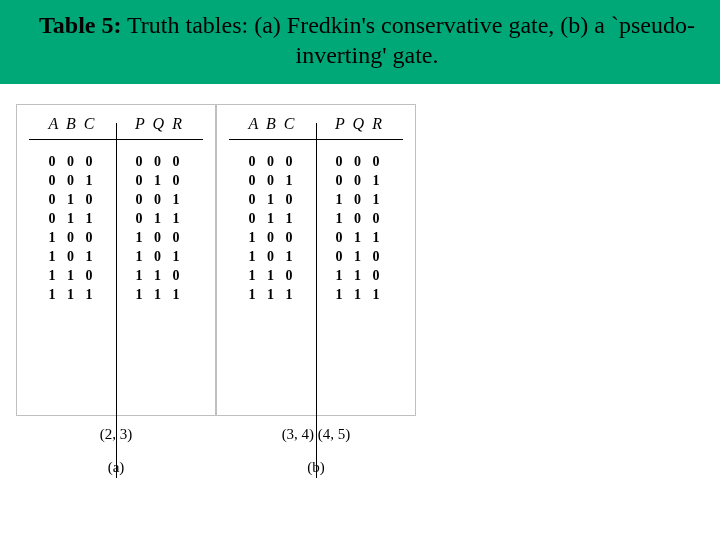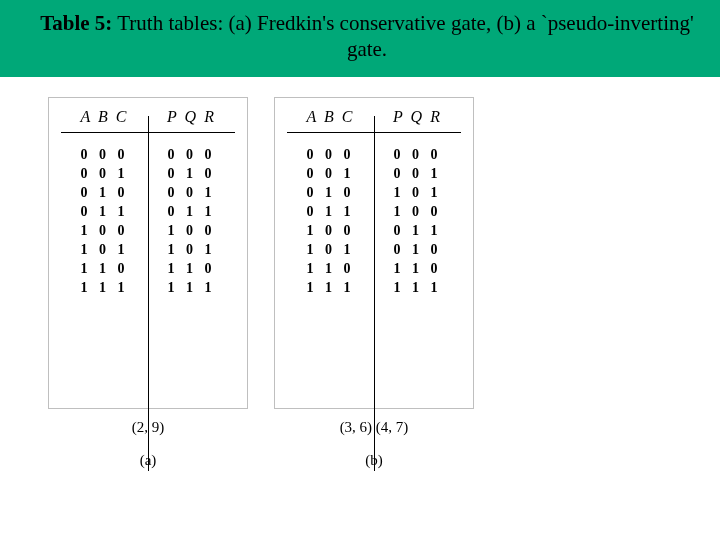--- a/index.html
+++ b/index.html
@@ -8,28 +8,27 @@
     height: 540px;
     background: #fff;
     font-family: "Times New Roman", Times, serif;
     color: #000;
     overflow: hidden;
   }
   .caption-bar {
     background: #00a878;
     padding: 10px 16px 14px 30px;
     text-align: center;
-    font-size: 21px;
+    font-size: 24px;
     line-height: 1.25;
   }
   .caption-bar .bold { font-weight: bold; }
   .figure-area {
     display: flex;
-    gap: 26px;
-    padding: 20px 0 0 48px;
+    padding: 20px 0 0 16px;
     align-items: center;
   }
   .truth-panel {
     background: #fff;
     border: 1px solid #bfbfbf;
     padding: 8px 12px 190px 12px;
     display: flex;
     flex-direction: column;
     align-items: center;
     font-family: "Times New Roman", serif;
@@ -126,21 +125,21 @@
           <div>0 1 0</div>
           <div>0 0 1</div>
           <div>0 1 1</div>
           <div>1 0 0</div>
           <div>1 0 1</div>
           <div>1 1 0</div>
           <div>1 1 1</div>
         </div>
       </div>
     </div>
-    <div class="below-panel">(2, 9)</div>
+    <div class="below-panel">(2, 3)</div>
     <div class="subfig-label">(a)</div>
   </div>
 
   <div class="panel-wrap">
     <div class="truth-panel">
       <div class="headers">
         <span>A B C</span>
         <span>P Q R</span>
       </div>
       <div class="rule"></div>
@@ -161,17 +160,17 @@
           <div>0 0 1</div>
           <div>1 0 1</div>
           <div>1 0 0</div>
           <div>0 1 1</div>
           <div>0 1 0</div>
           <div>1 1 0</div>
           <div>1 1 1</div>
         </div>
       </div>
     </div>
-    <div class="below-panel">(3, 6) (4, 7)</div>
+    <div class="below-panel">(3, 4) (4, 5)</div>
     <div class="subfig-label">(b)</div>
   </div>
 
 </div>
 
 </body></html>

